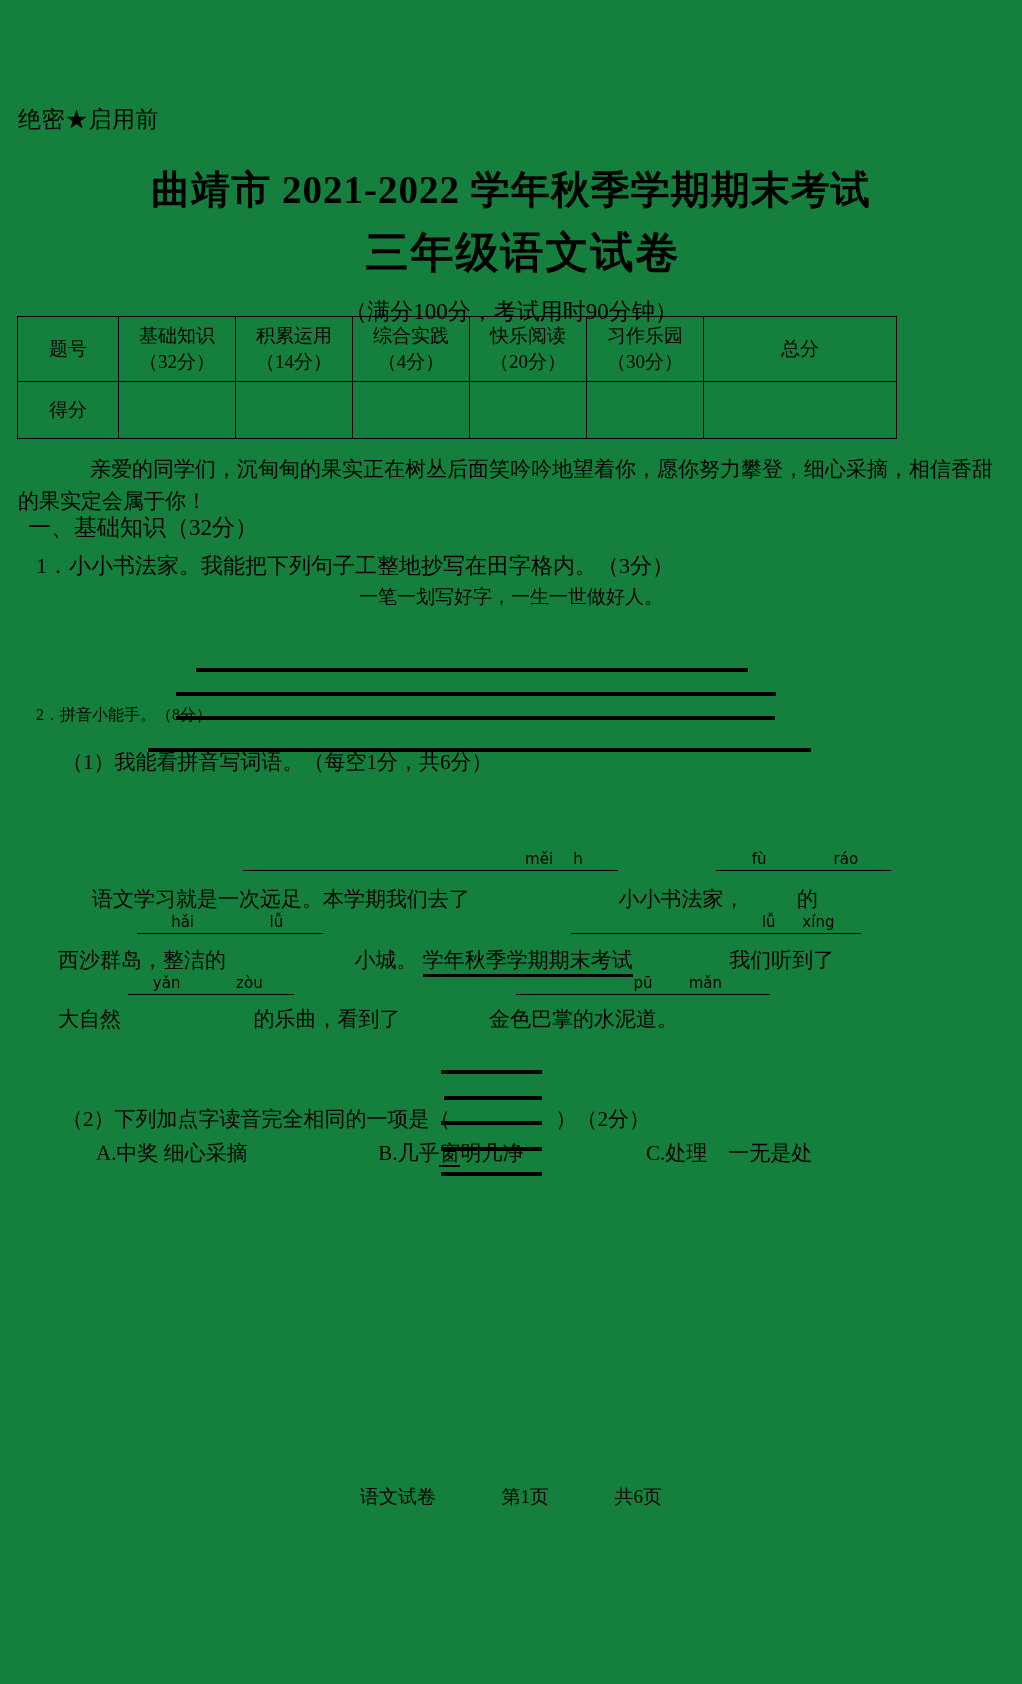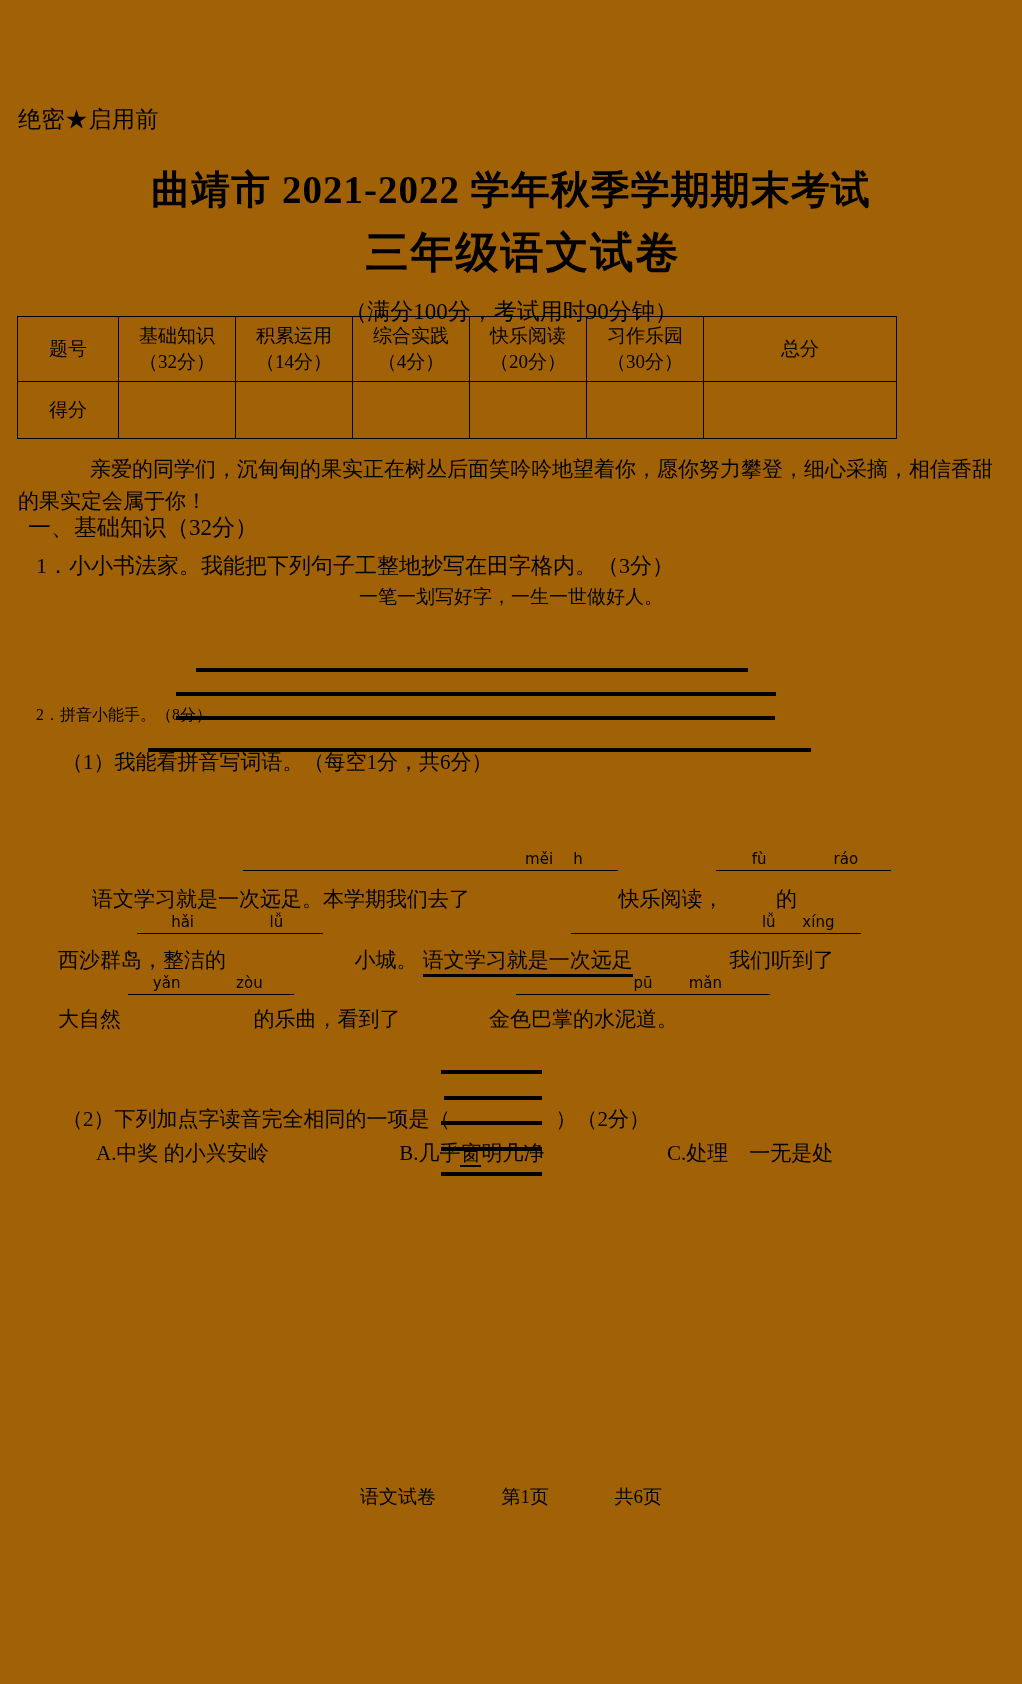--- a/index.html
+++ b/index.html
@@ -8,21 +8,21 @@
     background: #ffffff;
   }
   body {
     font-family: "Liberation Serif", "DejaVu Serif", serif;
     color: #000000;
   }
   #page {
     position: relative;
     width: 1022px;
     height: 1684px;
-    background: #a16207;
+    background: #15803d;
     overflow: hidden;
   }
 
   
   .secrecy-line {
     position: absolute;
     left: 18px;
     top: 104px;
     font-size: 23px;
     letter-spacing: 0.5px;
@@ -269,39 +269,39 @@
     <span class="syl" style="width:40px; text-align:center;">h</span>
   </div>
   <div class="pin-group" style="left:716px; top:850px; width:175px;">
     <span class="syl" style="width:80px; text-align:center;">fù</span>
     <span class="syl" style="width:84px; text-align:center;">ráo</span>
   </div>
 
   <div class="body-line" style="left:92px; top:885px;">
     <span>语文学习就是一次远足。本学期我们去了</span>
     <span class="blank-inline" style="width:138px;"></span>
-    <span>快乐阅读，</span>
+    <span>小小书法家，</span>
     <span class="blank-inline" style="width:42px;"></span>
     <span>的</span>
   </div>
 
   <div class="pin-group" style="left:137px; top:913px; width:186px;">
     <span class="syl" style="width:88px; text-align:center;">hǎi</span>
     <span class="syl" style="width:90px; text-align:center;" style2="">lǚ</span>
   </div>
   <div class="pin-group" style="left:571px; top:913px; width:290px;">
     <span class="syl" style="width:200px; text-align:right;">lǚ</span>
     <span class="syl" style="width:76px; text-align:center;">xíng</span>
   </div>
 
   <div class="body-line" style="left:58px; top:946px;">
     <span>西沙群岛，整洁的</span>
     <span class="blank-inline" style="width:118px;"></span>
     <span>小城。</span>
-    <span class="underline-seg">语文学习就是一次远足</span>
+    <span class="underline-seg">学年秋季学期期末考试</span>
     <span class="blank-inline" style="width:86px;"></span>
     <span>我们听到了</span>
   </div>
 
   <div class="pin-group" style="left:128px; top:974px; width:166px;">
     <span class="syl" style="width:72px; text-align:center;">yǎn</span>
     <span class="syl" style="width:84px; text-align:center;">zòu</span>
   </div>
   <div class="pin-group" style="left:516px; top:974px; width:254px;">
     <span class="syl" style="width:120px; text-align:right;">pū</span>
@@ -317,21 +317,21 @@
   </div>
 
   <div class="rule" style="left:441px; top:1070px; width:101px;"></div>
   <div class="rule" style="left:444px; top:1096px; width:98px;"></div>
   <div class="rule" style="left:441px; top:1121px; width:101px;"></div>
   <div class="rule" style="left:441px; top:1147px; width:101px;"></div>
   <div class="rule" style="left:441px; top:1172px; width:101px;"></div>
 
   <div class="q2-sub2">（2）下列加点字读音完全相同的一项是（　　　　　）（2分）</div>
   <div class="q2-options">
-    <span>A.中奖 的小兴安岭</span>
+    <span>A.中奖 细心采摘</span>
     <span class="opt-gap1"></span>
     <span><span>B.几乎</span><span class="underdot">窗</span><span>明几净</span></span>
     <span class="opt-gap2"></span>
     <span><span>C.处理</span>&nbsp;&nbsp;&nbsp;&nbsp;<span>一无是处</span></span>
   </div>
 
   <div class="footer">
     <span>语文试卷</span>
     <span class="fgap"></span>
     <span>第1页</span>

